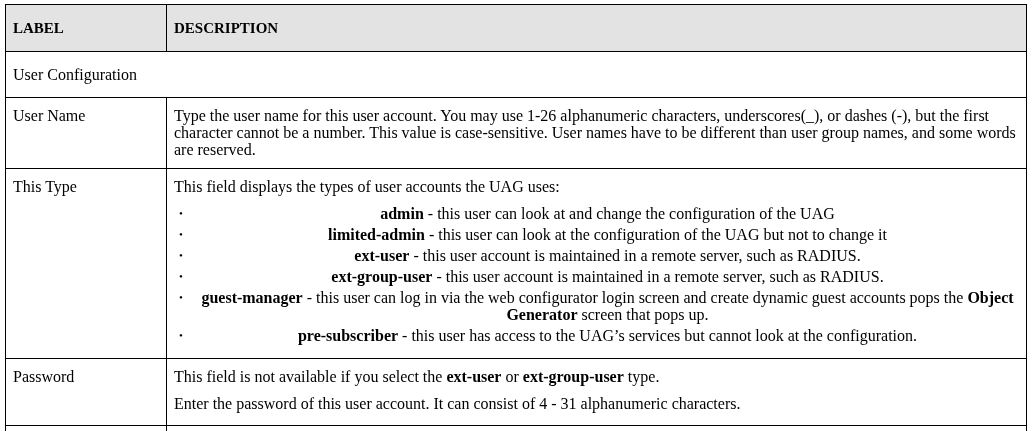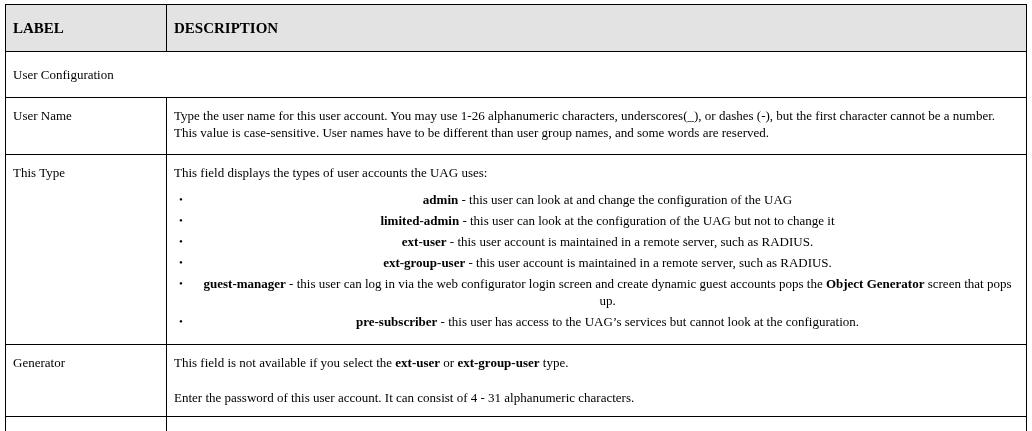--- a/index.html
+++ b/index.html
@@ -19,21 +19,21 @@
     white-space: nowrap;
   }
   table.doc-table {
     border-collapse: collapse;
     table-layout: fixed;
     width: 1022px;
     margin: 4px 0 0 5px;
   }
   .doc-table th, .doc-table td {
     border: 1px solid #000000;
-    font-size: 13px;
+    font-size: 16px;
     line-height: 17px;
     padding: 0 7px;
     vertical-align: middle;
     overflow: hidden;
   }
   .col-label { width: 146px; }
   .doc-table thead th {
     background: #e3e3e3;
     text-align: left;
     font-weight: bold;
@@ -44,21 +44,21 @@
   tr.row-field td {
     vertical-align: top;
     padding-top: 9px;
     padding-bottom: 10px;
   }
   tr.row-username td { height: 37px; }
   tr.row-usertype td { height: 164px; }
   tr.row-password td { height: 47px; }
   tr.row-partial td { height: 20px; }
   .doc-table p { margin: 0; }
-  .desc-cell p + p { margin-top: 18px; }
+  .desc-cell p + p { margin-top: 10px; }
   ul.bullet-list {
     list-style: none;
     margin: 10px 0 0 0;
     padding: 0 0 0 5px;
     text-align: center;
   }
   ul.bullet-list li {
     position: relative;
     padding-left: 17px;
     margin-bottom: 4px;
@@ -107,21 +107,21 @@
             <li class="rich"><span class="b">limited-admin</span><span> - this user can look at the configuration of the UAG but not to change it</span></li>
             <li class="rich"><span class="b">ext-user</span><span> - this user account is maintained in a remote server, such as RADIUS.</span></li>
             <li class="rich"><span class="b">ext-group-user</span><span> - this user account is maintained in a remote server, such as RADIUS.</span></li>
             <li class="rich"><span class="b">guest-manager</span><span> - this user can log in via the web configurator login screen and create dynamic guest accounts pops the </span><span class="b">Object Generator</span><span> screen that pops up.</span></li>
             <li class="rich"><span class="b">pre-subscriber</span><span> - this user has access to the UAG’s services but cannot look at the configuration.</span></li>
           </ul>
         </td>
       </tr>
 
       <tr class="row-field row-password">
-        <td class="col-label">Generator</td>
+        <td class="col-label">Password</td>
         <td class="desc-cell">
           <p class="rich"><span>This field is not available if you select the </span><span class="b">ext-user</span><span> or </span><span class="b">ext-group-user</span><span> type.</span></p>
           <p class="rich"><span>Enter the password of this user account. It can consist of 4 - 31 alphanumeric characters.</span></p>
         </td>
       </tr>
 
       <tr class="row-partial">
         <td class="col-label"></td>
         <td></td>
       </tr>

